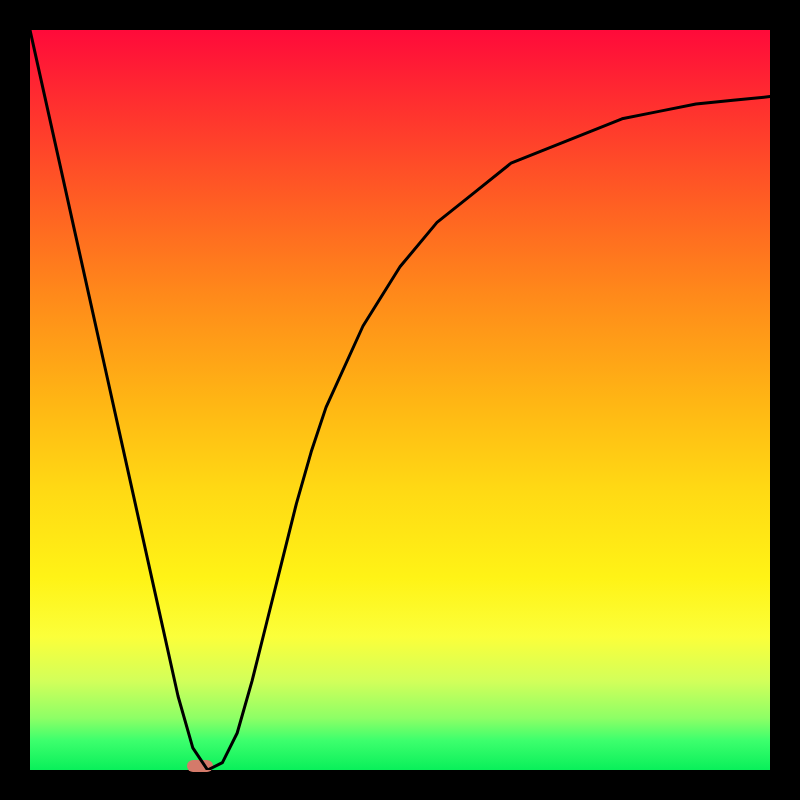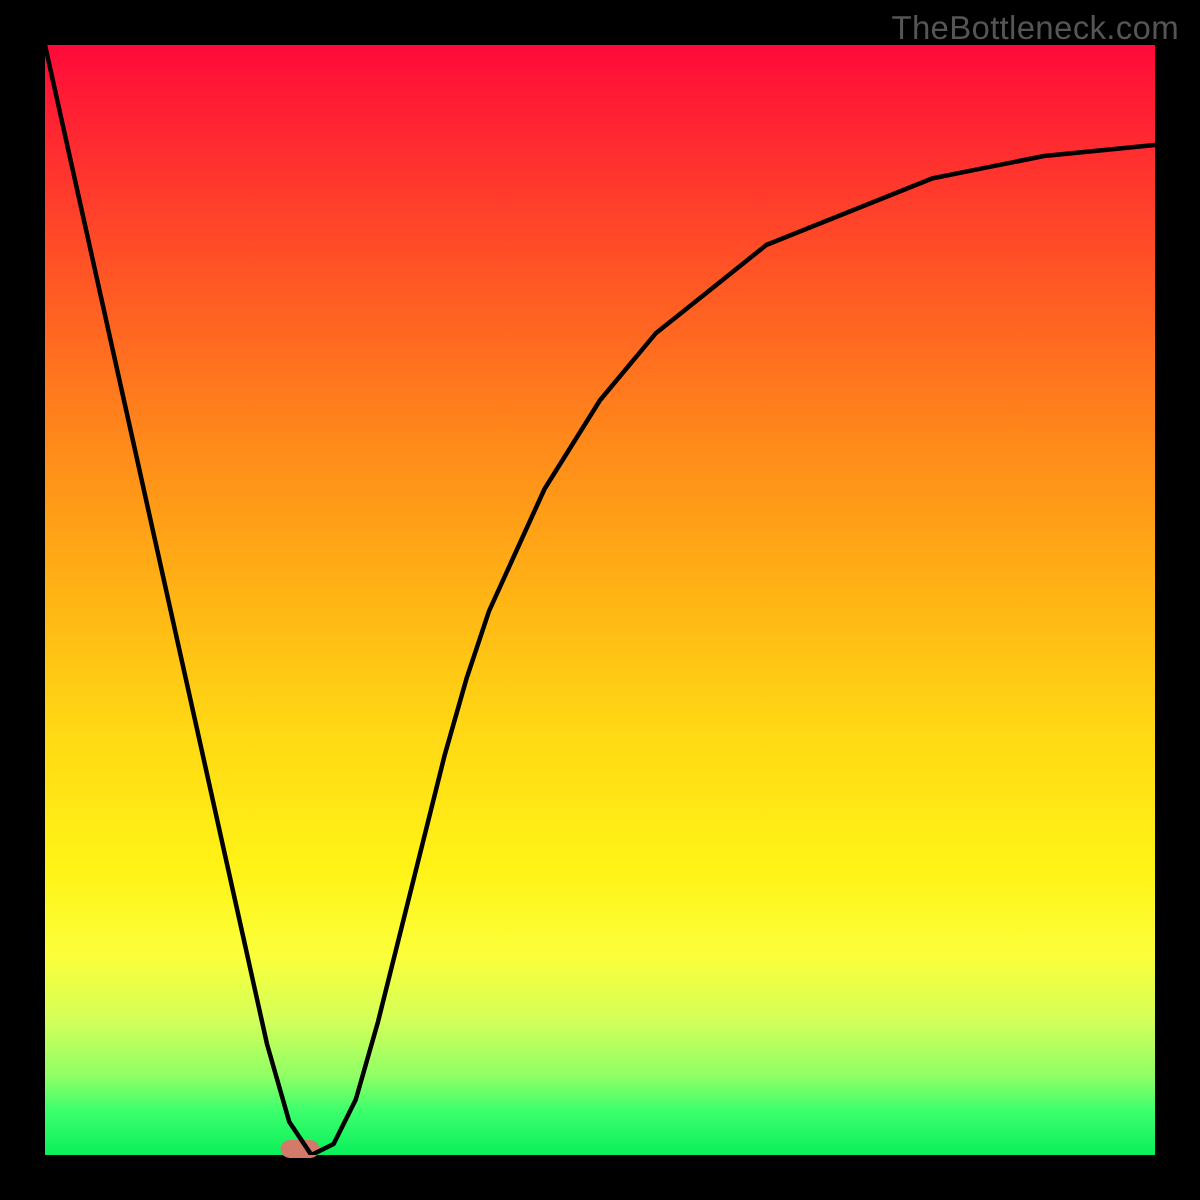--- a/index.html
+++ b/index.html
@@ -64,21 +64,20 @@
     border-radius: 6px;
     background: #d47a6a;
     z-index: 8;
   }
 </style>
 </head>
 <body>
 
 <div class="frame">
 
-  <div class="watermark">TheBottleneck.com</div>
 
   <div class="plot-area">
 
     <svg class="curve" viewBox="0 0 740 740" preserveAspectRatio="none">
       <path id="curve-path" fill="none" stroke="#000000" stroke-width="3" stroke-linejoin="round" stroke-linecap="round" d="M0.00 0.00 L14.80 66.60 L29.60 133.20 L44.40 199.80 L59.20 266.40 L74.00 333.00 L88.80 399.60 L103.60 466.20 L118.40 532.80 L133.20 599.40 L148.00 666.00 L162.80 717.80 L177.60 740.00 L192.40 732.60 L207.20 703.00 L222.00 651.20 L236.80 592.00 L251.60 532.80 L266.40 473.60 L281.20 421.80 L296.00 377.40 L333.00 296.00 L370.00 236.80 L407.00 192.40 L444.00 162.80 L481.00 133.20 L518.00 118.40 L555.00 103.60 L592.00 88.80 L629.00 81.40 L666.00 74.00 L703.00 70.30 L740.00 66.60"></path>
     </svg>
 
     <div class="bump" id="bump" style="left: 157.2px; top: 730px; background: rgb(212, 122, 106);"></div>
   </div>
 

